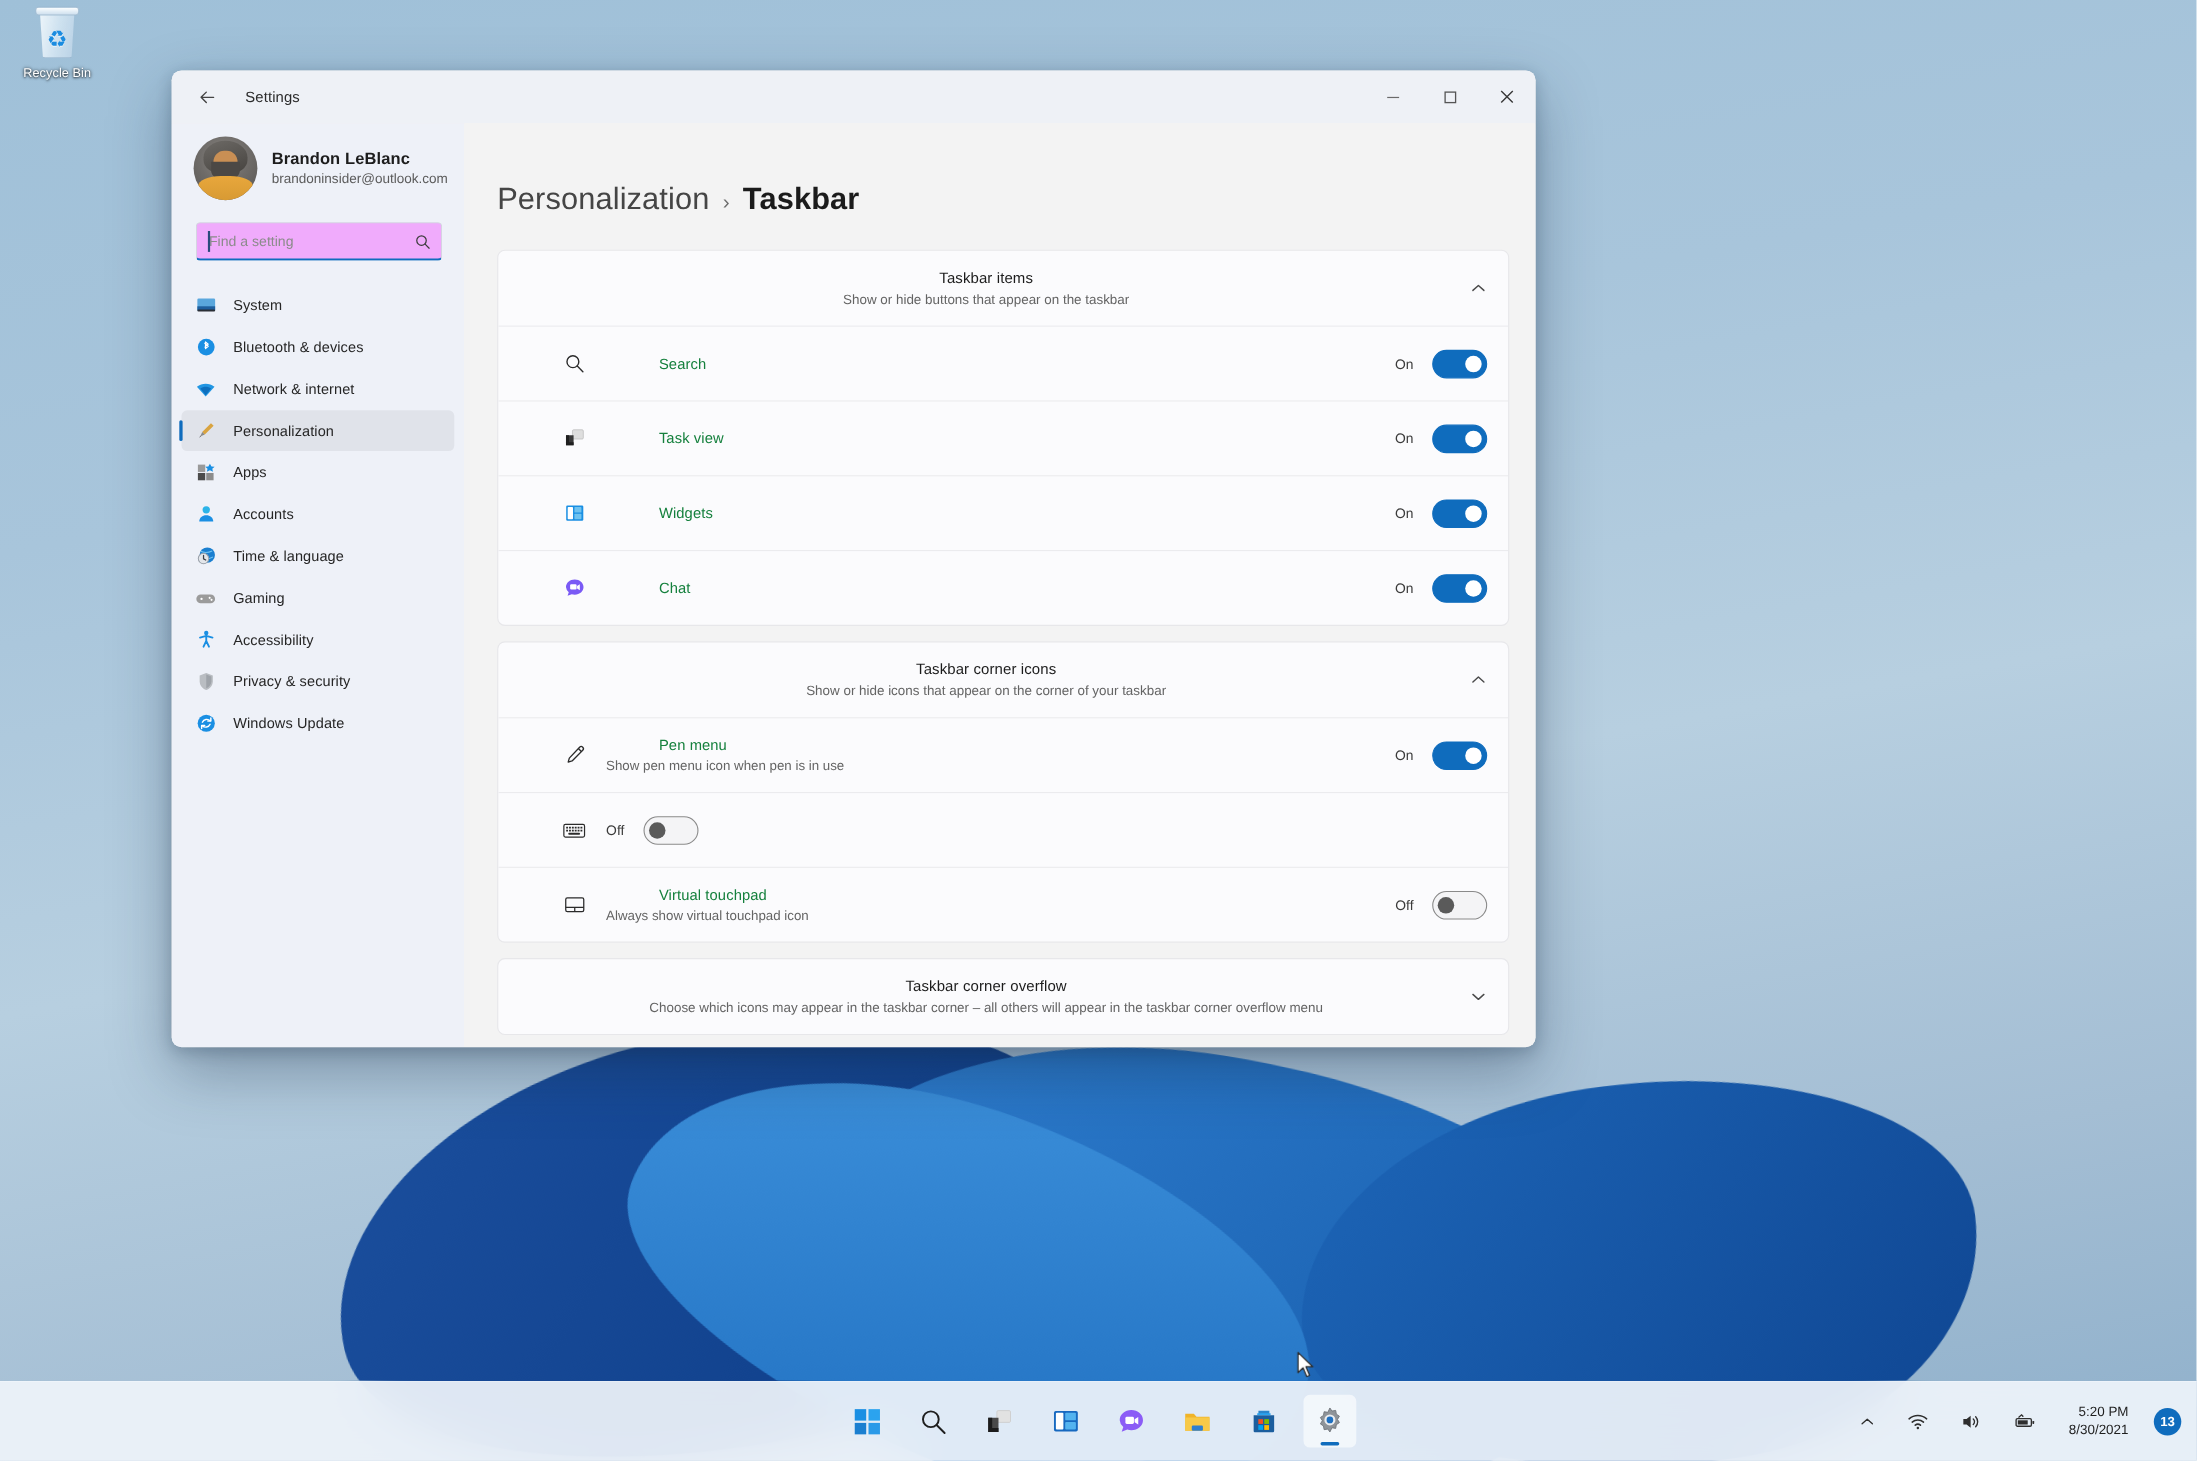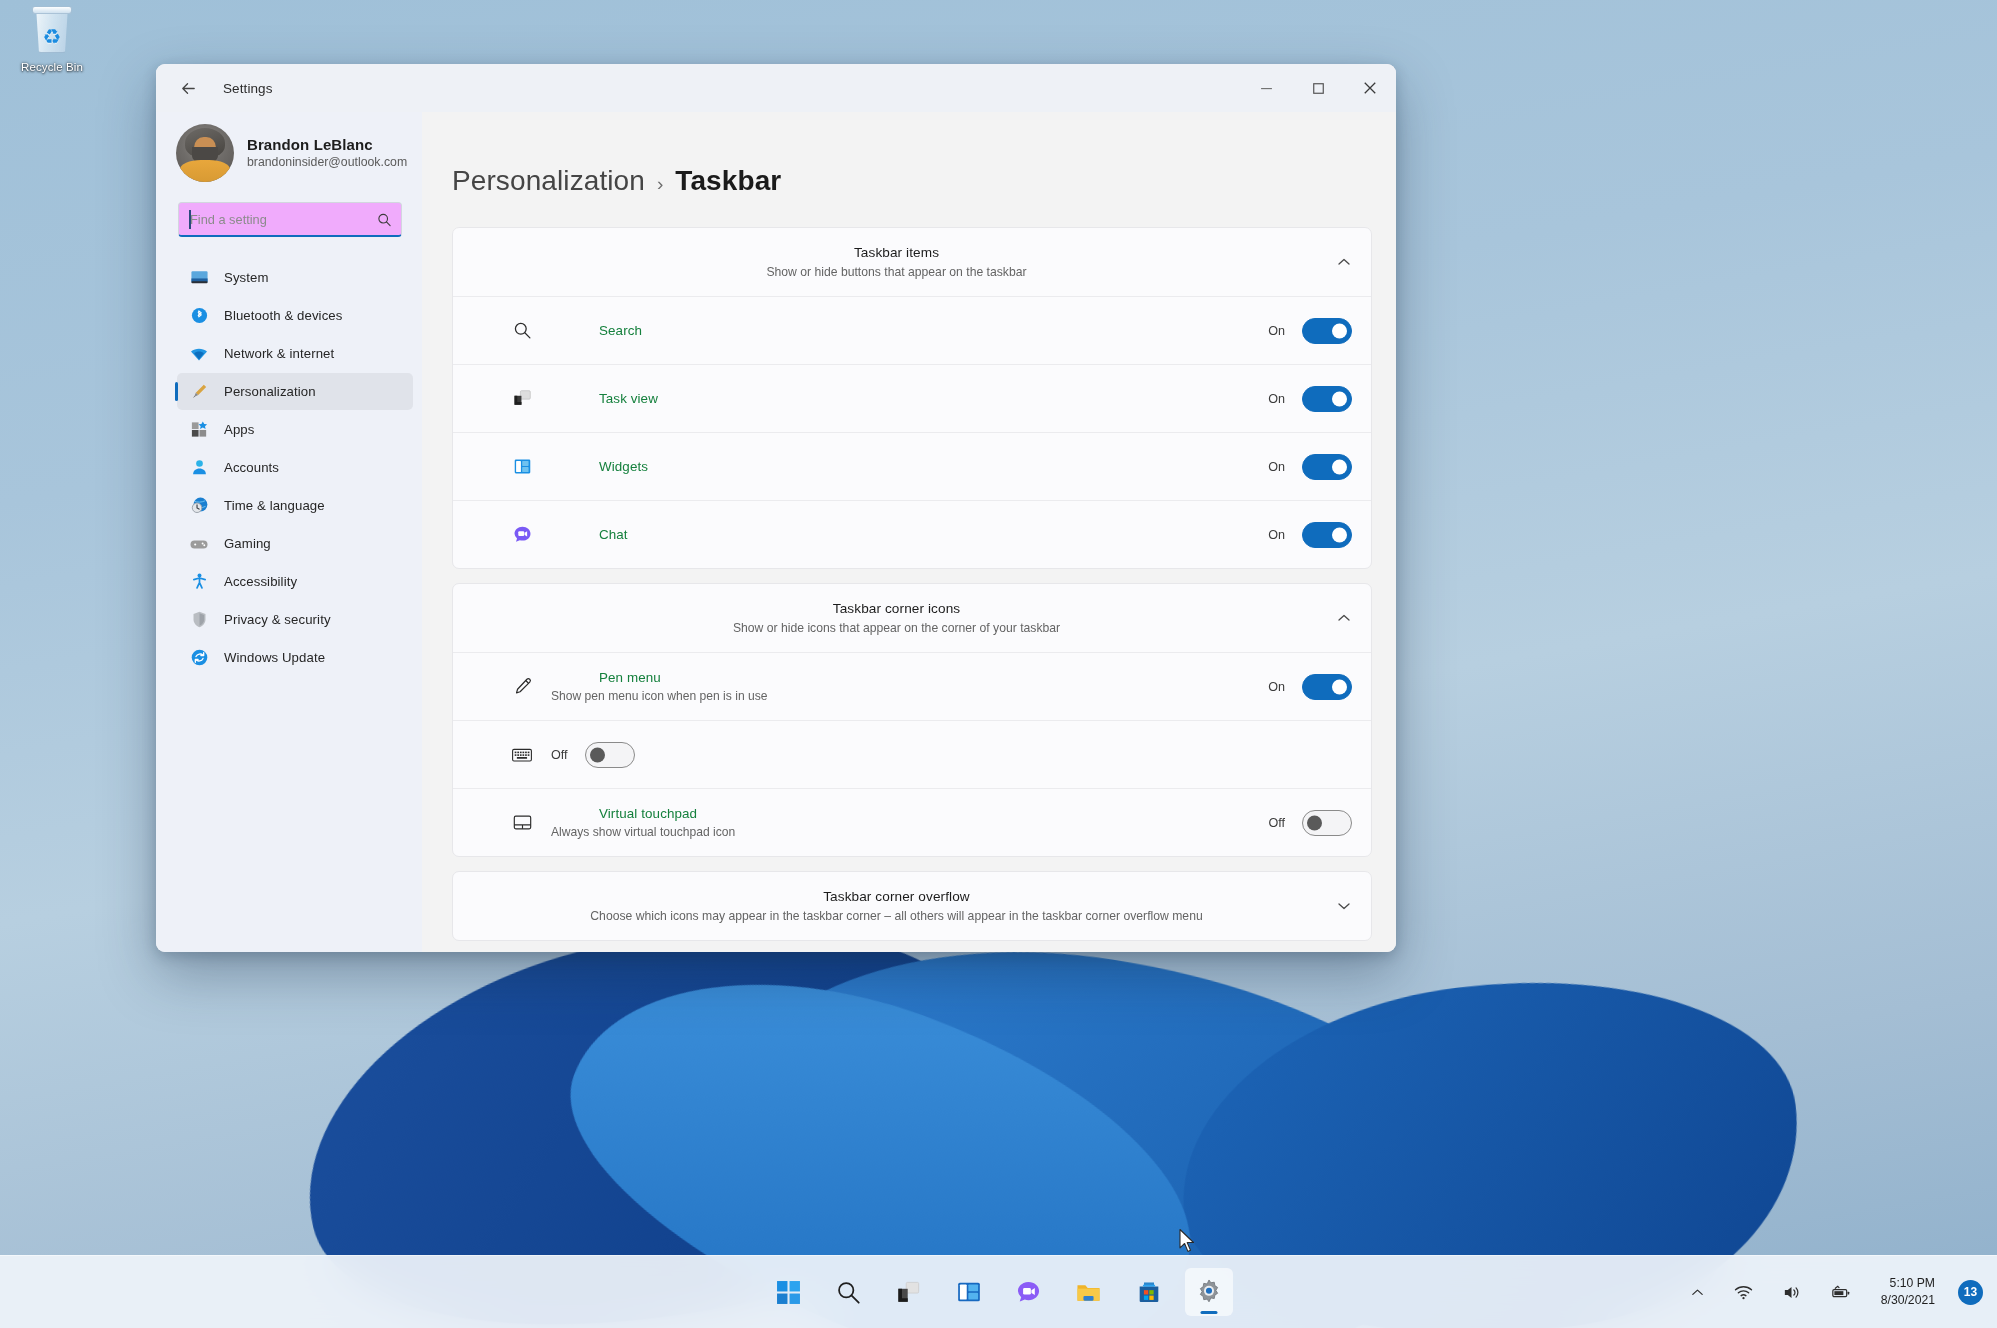--- a/index.html
+++ b/index.html
@@ -204,21 +204,21 @@
     pointer-events: none;
     display: flex;
   }
   #search-caret {
     position: absolute;
     left: 11px; top: 8px;
     width: 1.5px; height: 19px;
     background: #2a4a7c;
   }
 
-  #nav-list { padding: 0 9px 10px 21px; overflow: hidden; }
+  #nav-list { padding: 0 9px 10px 9px; overflow: hidden; }
   .nav-item {
     display: flex; align-items: center;
     height: 37px;
     margin-bottom: 1px;
     padding-left: 11px;
     border-radius: 5px;
     position: relative;
     cursor: pointer;
   }
   .nav-item.selected { background: rgba(0,0,0,.055); }
@@ -915,20 +915,20 @@
       </div>
       <div class="tray-btn">
         <svg width="22" height="19" viewBox="0 0 22 20" fill="none">
           <rect x="2.4" y="7" width="14.6" height="7.3" rx="1.3" stroke="#2e2e2e" stroke-width="1.3"></rect>
           <rect x="4" y="8.6" width="9.5" height="4.1" fill="#2e2e2e"></rect>
           <rect x="18" y="9.2" width="1.7" height="2.9" rx=".6" fill="#2e2e2e"></rect>
           <path d="M5 5.6l2.6-2.2 1.3 1.4" stroke="#2e2e2e" stroke-width="1.3" stroke-linecap="round"></path>
         </svg>
       </div>
       <div id="tb-clock">
-        <div>5:10 PM</div>
+        <div>5:20 PM</div>
         <div>8/30/2021</div>
       </div>
       <div id="notif-badge">13</div>
     </div>
   </div>
 
 </div>
 
 </body></html>

